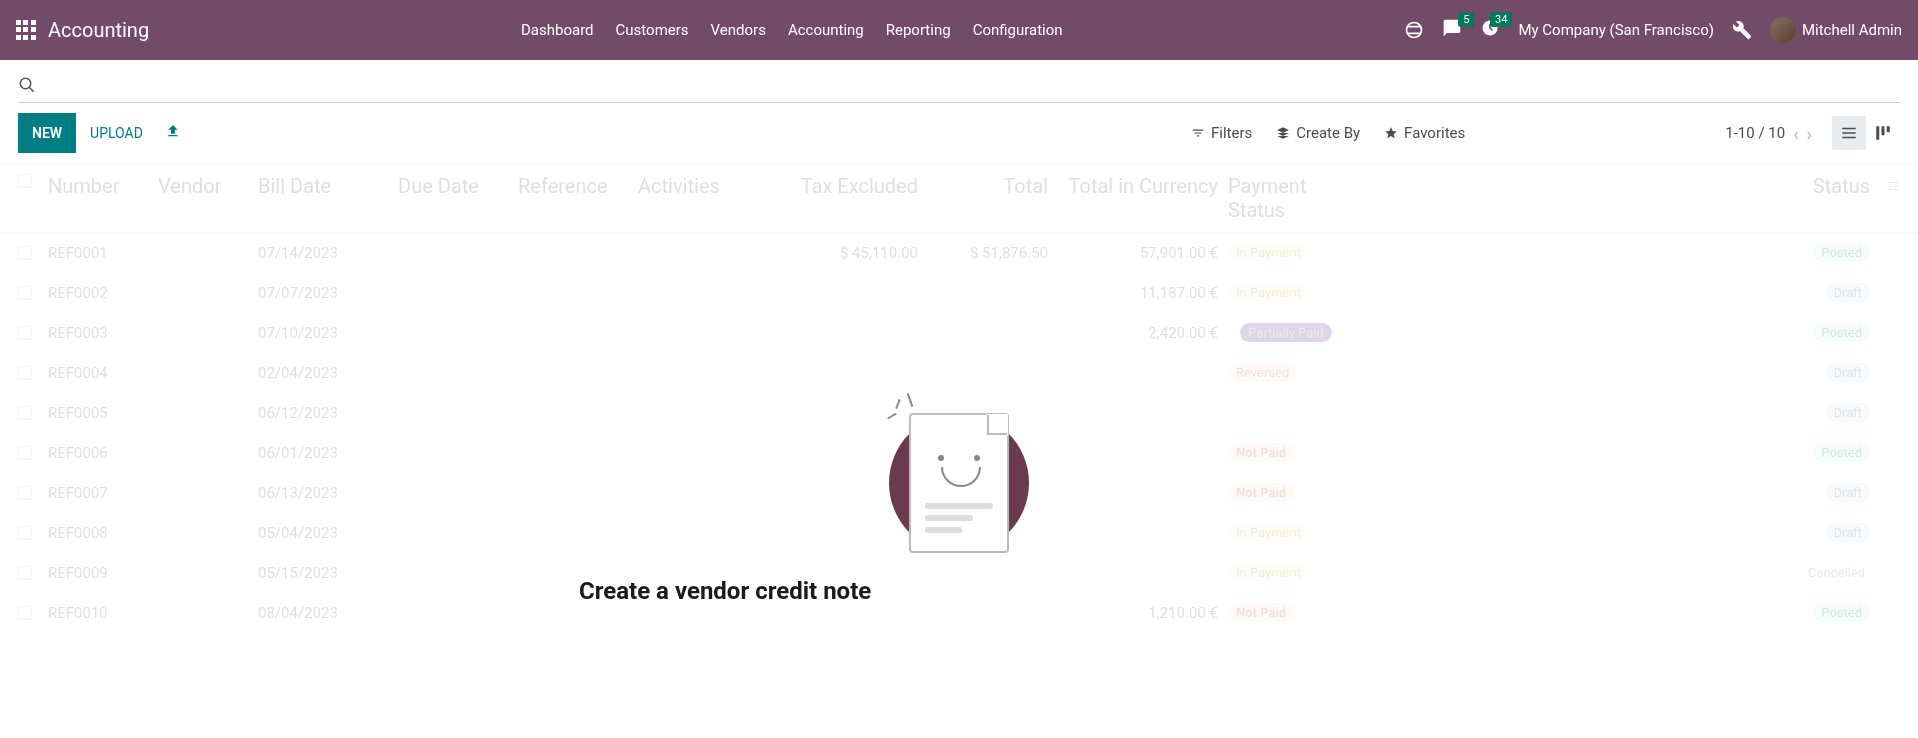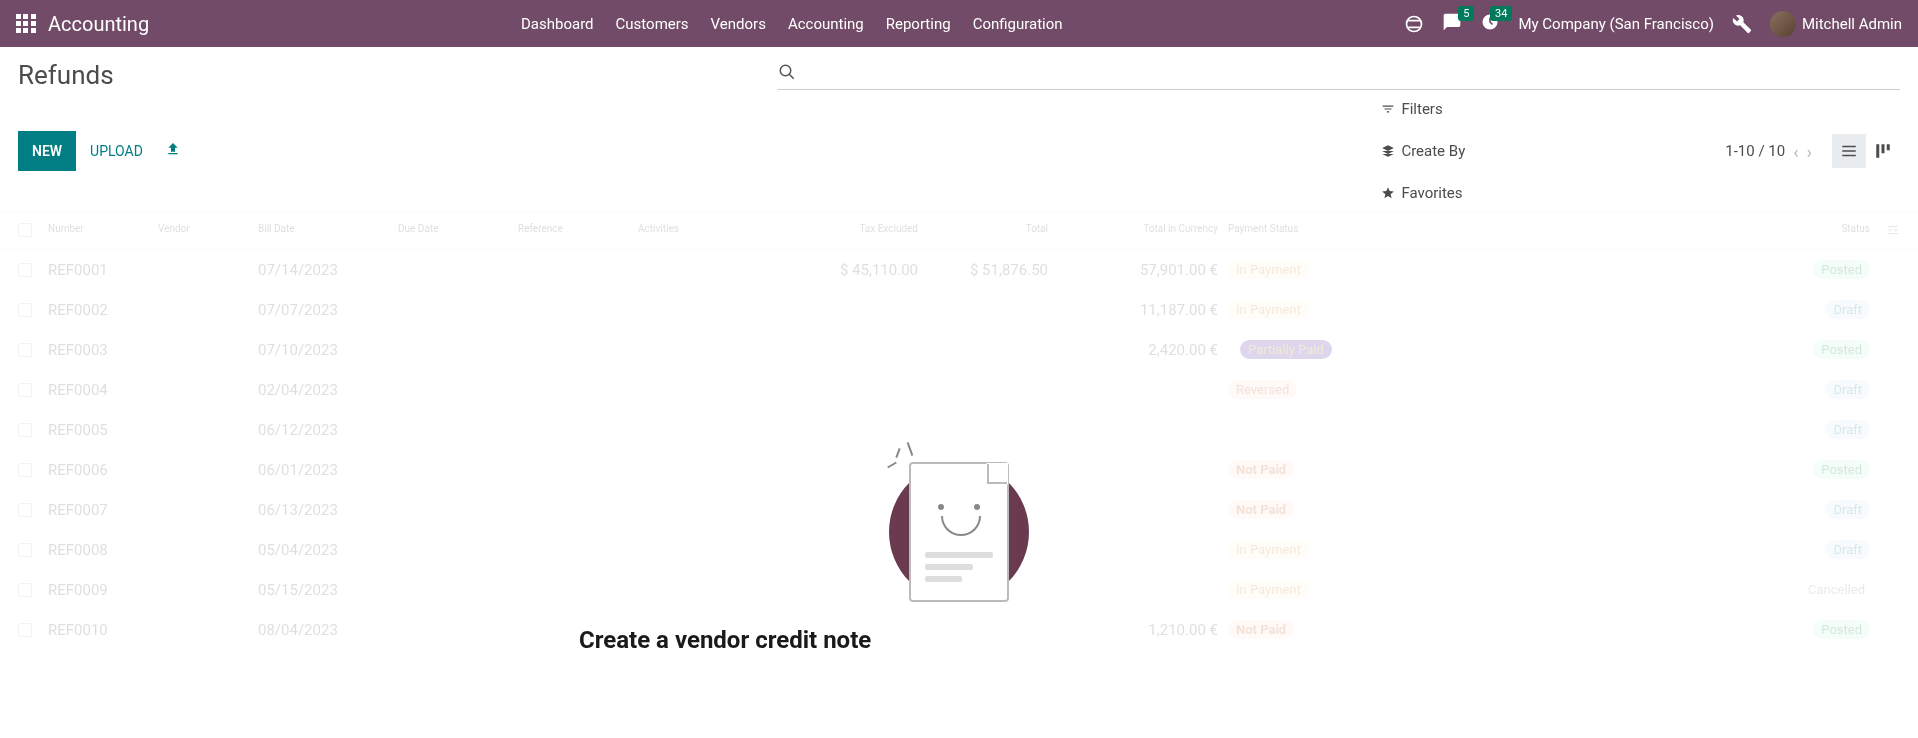--- a/index.html
+++ b/index.html
@@ -1,18 +1,18 @@
 <!DOCTYPE html>
 <html><head>
 <meta charset="utf-8">
 <style>
 * { margin: 0; padding: 0; box-sizing: border-box; font-family: -apple-system, BlinkMacSystemFont, "Segoe UI", Roboto, sans-serif; }
 body { width: 1918px; height: 738px; overflow: hidden; background: #fff; position: relative; }
 
-.topbar { height: 47px; background: #714b67; display: flex; align-items: center; color: #fff; padding: 0 16px; }
+.topbar { height: 60px; background: #714b67; display: flex; align-items: center; color: #fff; padding: 0 16px; }
 .apps-icon { width: 20px; height: 20px; margin-right: 12px; cursor: pointer; display: grid; grid-template-columns: repeat(3,1fr); gap: 2px; }
 .apps-icon span { background: #fff; width: 5px; height: 5px; }
 .app-name { font-size: 20px; margin-right: 30px; }
 .nav-menu { display: flex; gap: 22px; flex: 1; justify-content: center; }
 .nav-item { font-size: 15px; cursor: pointer; }
 .topbar-right { display: flex; align-items: center; gap: 18px; }
 .badge-wrap { position: relative; cursor: pointer; }
 .badge { position: absolute; top: -6px; right: -12px; background: #007a5a; color: #fff; font-size: 11px; padding: 1px 5px; border-radius: 3px; }
 .company { font-size: 15px; cursor: pointer; }
 .avatar { width: 26px; height: 26px; border-radius: 50%; background: linear-gradient(135deg,#8a7060,#5a4030); margin-right: 6px; }
@@ -24,30 +24,30 @@
 .header-row1 { display: flex; align-items: center; }
 .page-title { font-size: 26px; color: #4c4c4c; flex: 0 0 760px; }
 .search-wrap { flex: 1; display: flex; align-items: center; border-bottom: 1px solid #ccc; padding: 4px 0; }
 .search-input { flex: 1; border: none; outline: none; font-size: 15px; color: #555; background: transparent; }
 .search-icon { color: #555; cursor: pointer; }
 
 .header-row2 { display: flex; align-items: center; margin-top: 10px; padding-bottom: 10px; }
 .btn-new { background: #017e84; color: #fff; border: none; padding: 12px 14px; font-size: 14px; font-weight: 600; cursor: pointer; }
 .btn-upload { color: #017e84; border: none; background: none; padding: 7px 14px; font-size: 14px; cursor: pointer; }
 .btn-upload-icon { color: #017e84; cursor: pointer; margin-left: 8px; }
-.filters-group { display: flex; gap: 24px; margin-left: auto; margin-right: 260px; flex-direction: column; }
+.filters-group { display: flex; gap: 24px; margin-left: auto; margin-right: 260px; }
 .filter-btn { display: flex; align-items: center; gap: 6px; font-size: 15px; color: #4c4c4c; cursor: pointer; }
 .pager { display: flex; align-items: center; gap: 8px; font-size: 15px; color: #4c4c4c; }
 .pager-arrow { color: #bbb; cursor: pointer; font-size: 18px; }
 .view-switcher { display: flex; margin-left: 20px; }
 .view-btn { width: 34px; height: 34px; display: flex; align-items: center; justify-content: center; cursor: pointer; color: #4c4c4c; }
 .view-btn.active { background: #e9ecef; }
 
 .table-area { position: relative; }
-.table-header { display: flex; padding: 10px 18px; border-bottom: 1px solid #dee2e6; border-top: 1px solid #dee2e6; font-size: 10px; color: #4c4c4c; }
+.table-header { display: flex; padding: 10px 18px; border-bottom: 1px solid #dee2e6; border-top: 1px solid #dee2e6; font-size: 20px; color: #4c4c4c; }
 .table-row { display: flex; padding: 10px 18px; border-bottom: 1px solid #f0f0f0; font-size: 15px; color: #4c4c4c; align-items: center; }
 .col-check { width: 30px; }
 .col-number { width: 110px; }
 .col-vendor { width: 100px; }
 .col-billdate { width: 140px; }
 .col-duedate { width: 120px; }
 .col-reference { width: 120px; }
 .col-activities { width: 130px; }
 .col-taxex { width: 150px; text-align: right; }
 .col-total { width: 130px; text-align: right; }
@@ -139,21 +139,20 @@
       </div>
     <div class="user-wrap">
       <div class="avatar"></div>
       <span class="user-name">Mitchell Admin</span>
     </div>
   </div>
 </div>
 
 <div class="header">
   <div class="header-row1">
-    <div class="page-title">Refunds</div>
     <div class="search-wrap">
       <span class="search-icon"><svg width="18" height="18" viewBox="0 0 24 24" fill="none" stroke="#555" stroke-width="2">
             <circle cx="10" cy="10" r="7"></circle>
             <path d="M21 21l-6-6"></path>
           </svg></span>
     </div>
   </div>
   <div class="header-row2">
     <button class="btn-new">NEW</button>
     <button class="btn-upload">UPLOAD</button>

